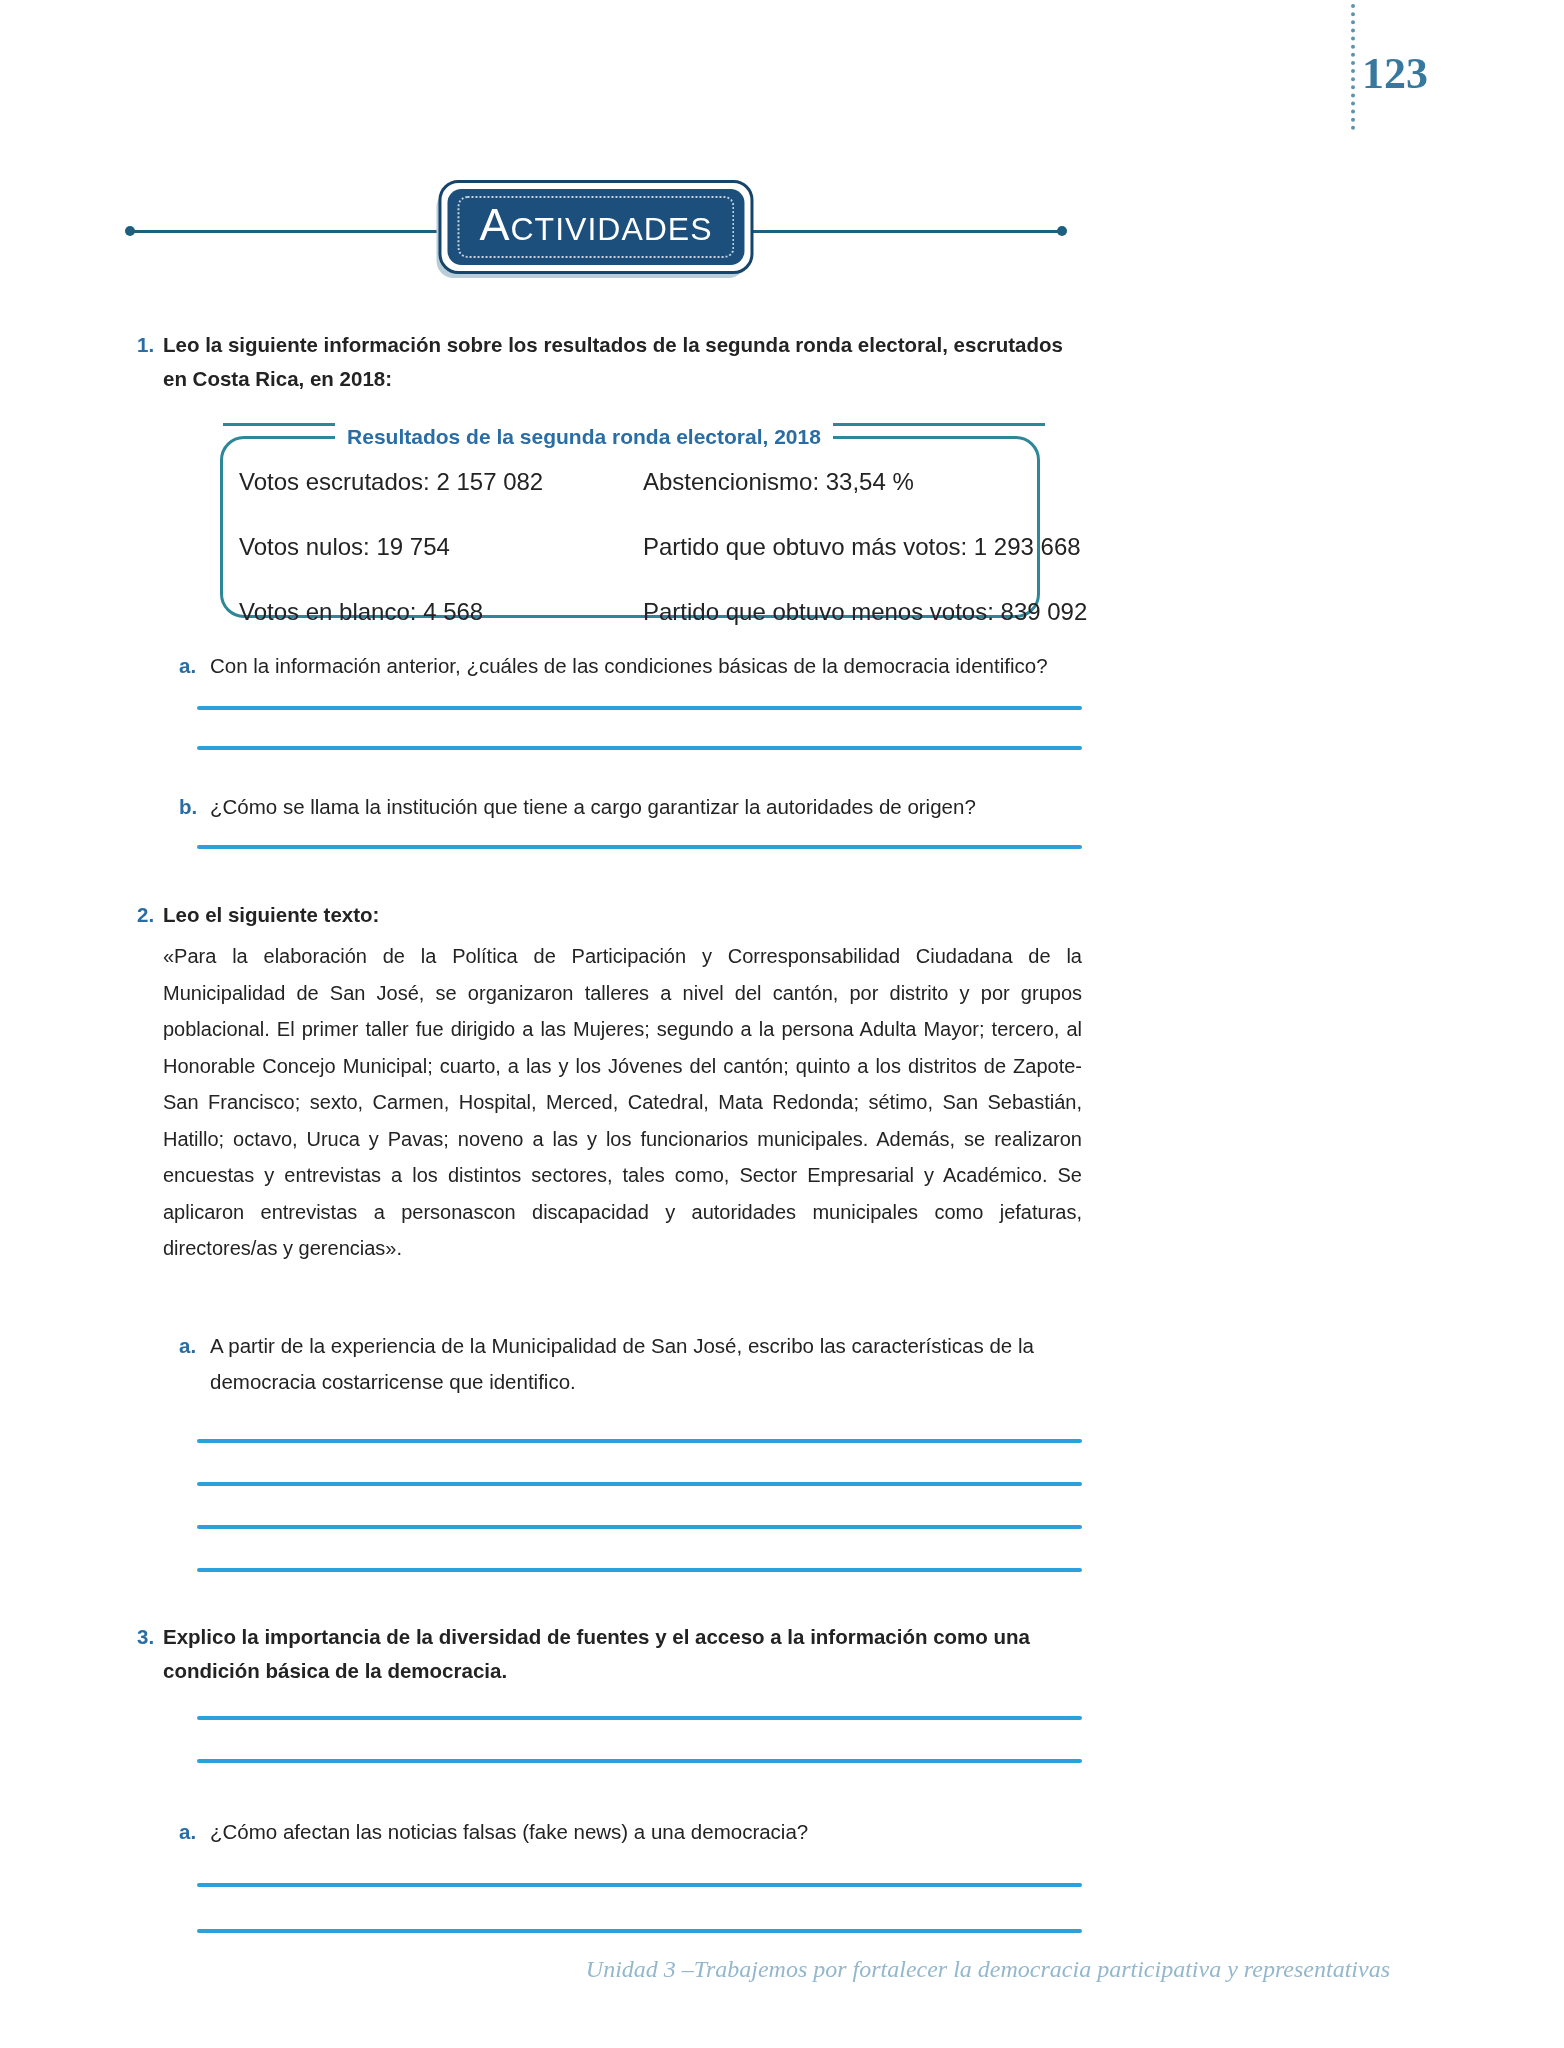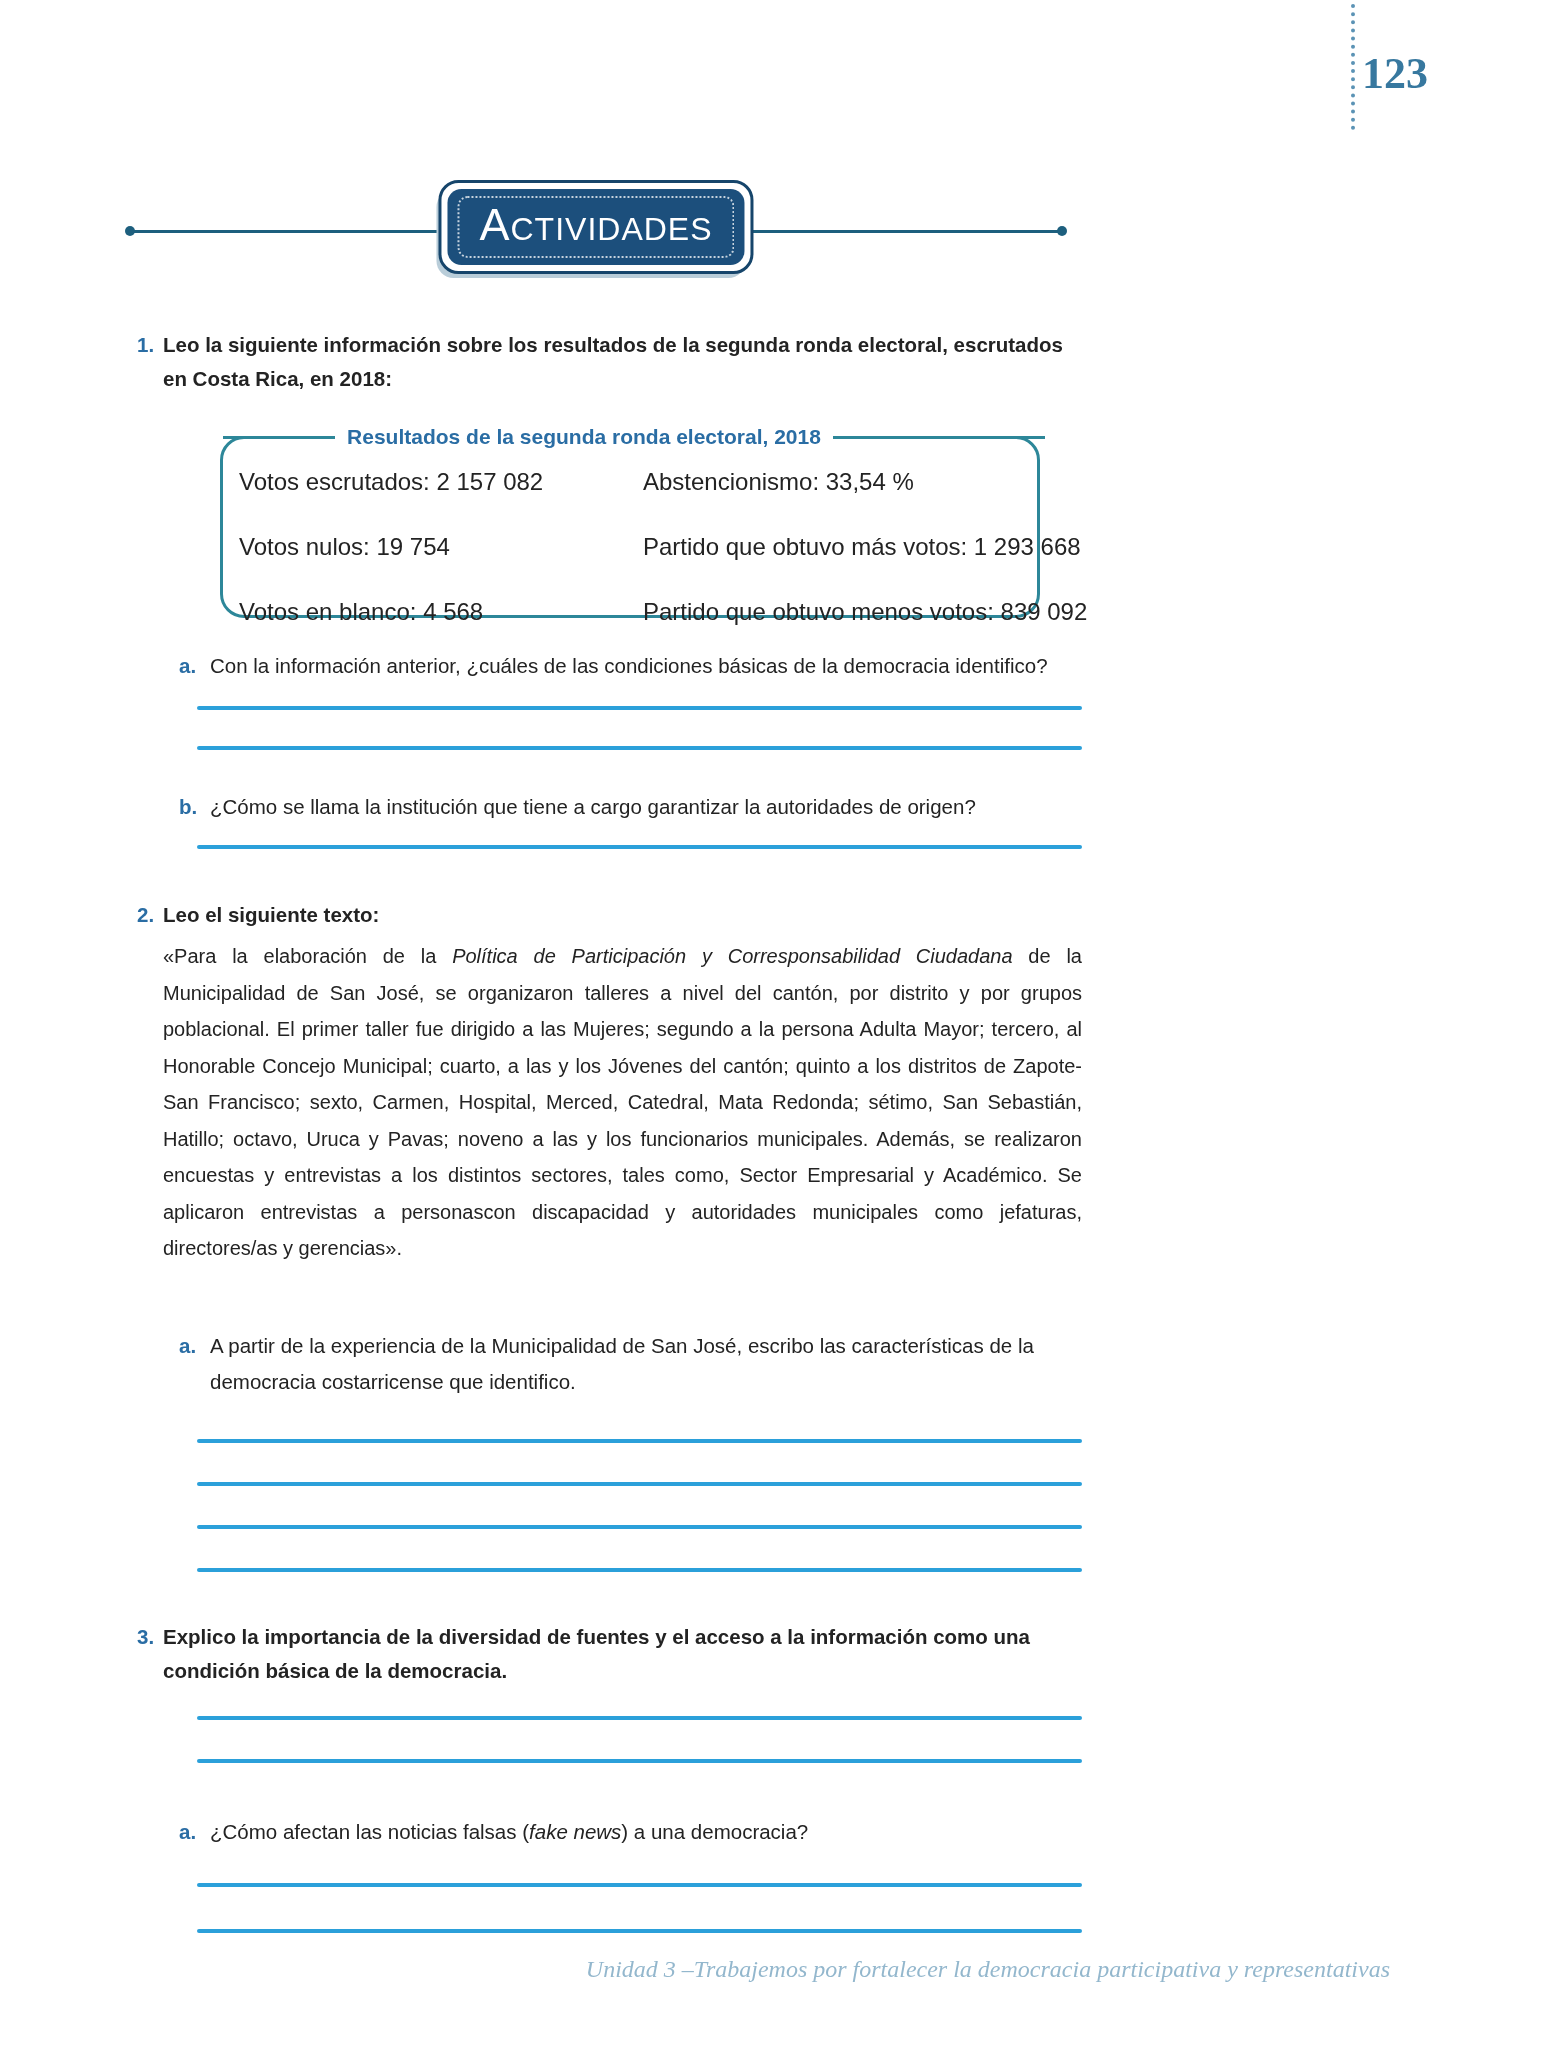--- a/index.html
+++ b/index.html
@@ -69,21 +69,21 @@
   .sub .txt{flex:1;}
   .plain{font-weight:normal;font-size:20.5px;line-height:36px;}
 
   
   .results-box{
     position:absolute;left:220px;top:436px;width:820px;height:182px;
     border:3px solid var(--box-teal);border-radius:24px;box-sizing:border-box;
   }
   .box-title{
     position:absolute;left:8px;right:0;top:-16px;
-    display:flex;align-items:center;justify-content:center;
+    display:flex;align-items:flex-start;justify-content:center;
   }
   .box-title::before{content:"";height:3px;background:var(--box-teal);flex:0 0 112px;}
   .box-title::after{content:"";height:3px;background:var(--box-teal);flex:0 0 212px;}
   .box-title-text{
     background:#ffffff;padding:0 12px;
     color:var(--accent-blue);font-weight:bold;font-size:21px;line-height:28px;
     white-space:nowrap;
   }
   .box-grid{
     display:grid;grid-template-columns:404px 1fr;row-gap:40px;
@@ -96,21 +96,21 @@
   .answer-line{height:0;border-top:4px solid var(--line-blue);border-radius:2px;}
   .answer-line + .answer-line{margin-top:36px;}
   .gap43 .answer-line + .answer-line{margin-top:39px;}
   .gap46 .answer-line + .answer-line{margin-top:42px;}
 
   
   .quote{
     position:absolute;left:163px;top:938px;width:919px;
     font-size:20px;line-height:36.5px;text-align:justify;
   }
-  .seg-italic{font-style:italic;}
+  .seg-italic{}
   .seg-label{font-weight:bold;color:var(--accent-blue);}
   .source-line{
     position:absolute;left:186px;top:1256px;width:900px;
     font-size:19.5px;line-height:30px;white-space:nowrap;
   }
 
   
   .footer{
     position:absolute;right:174px;top:1956px;
     font-family:"Liberation Serif","DejaVu Serif",serif;

